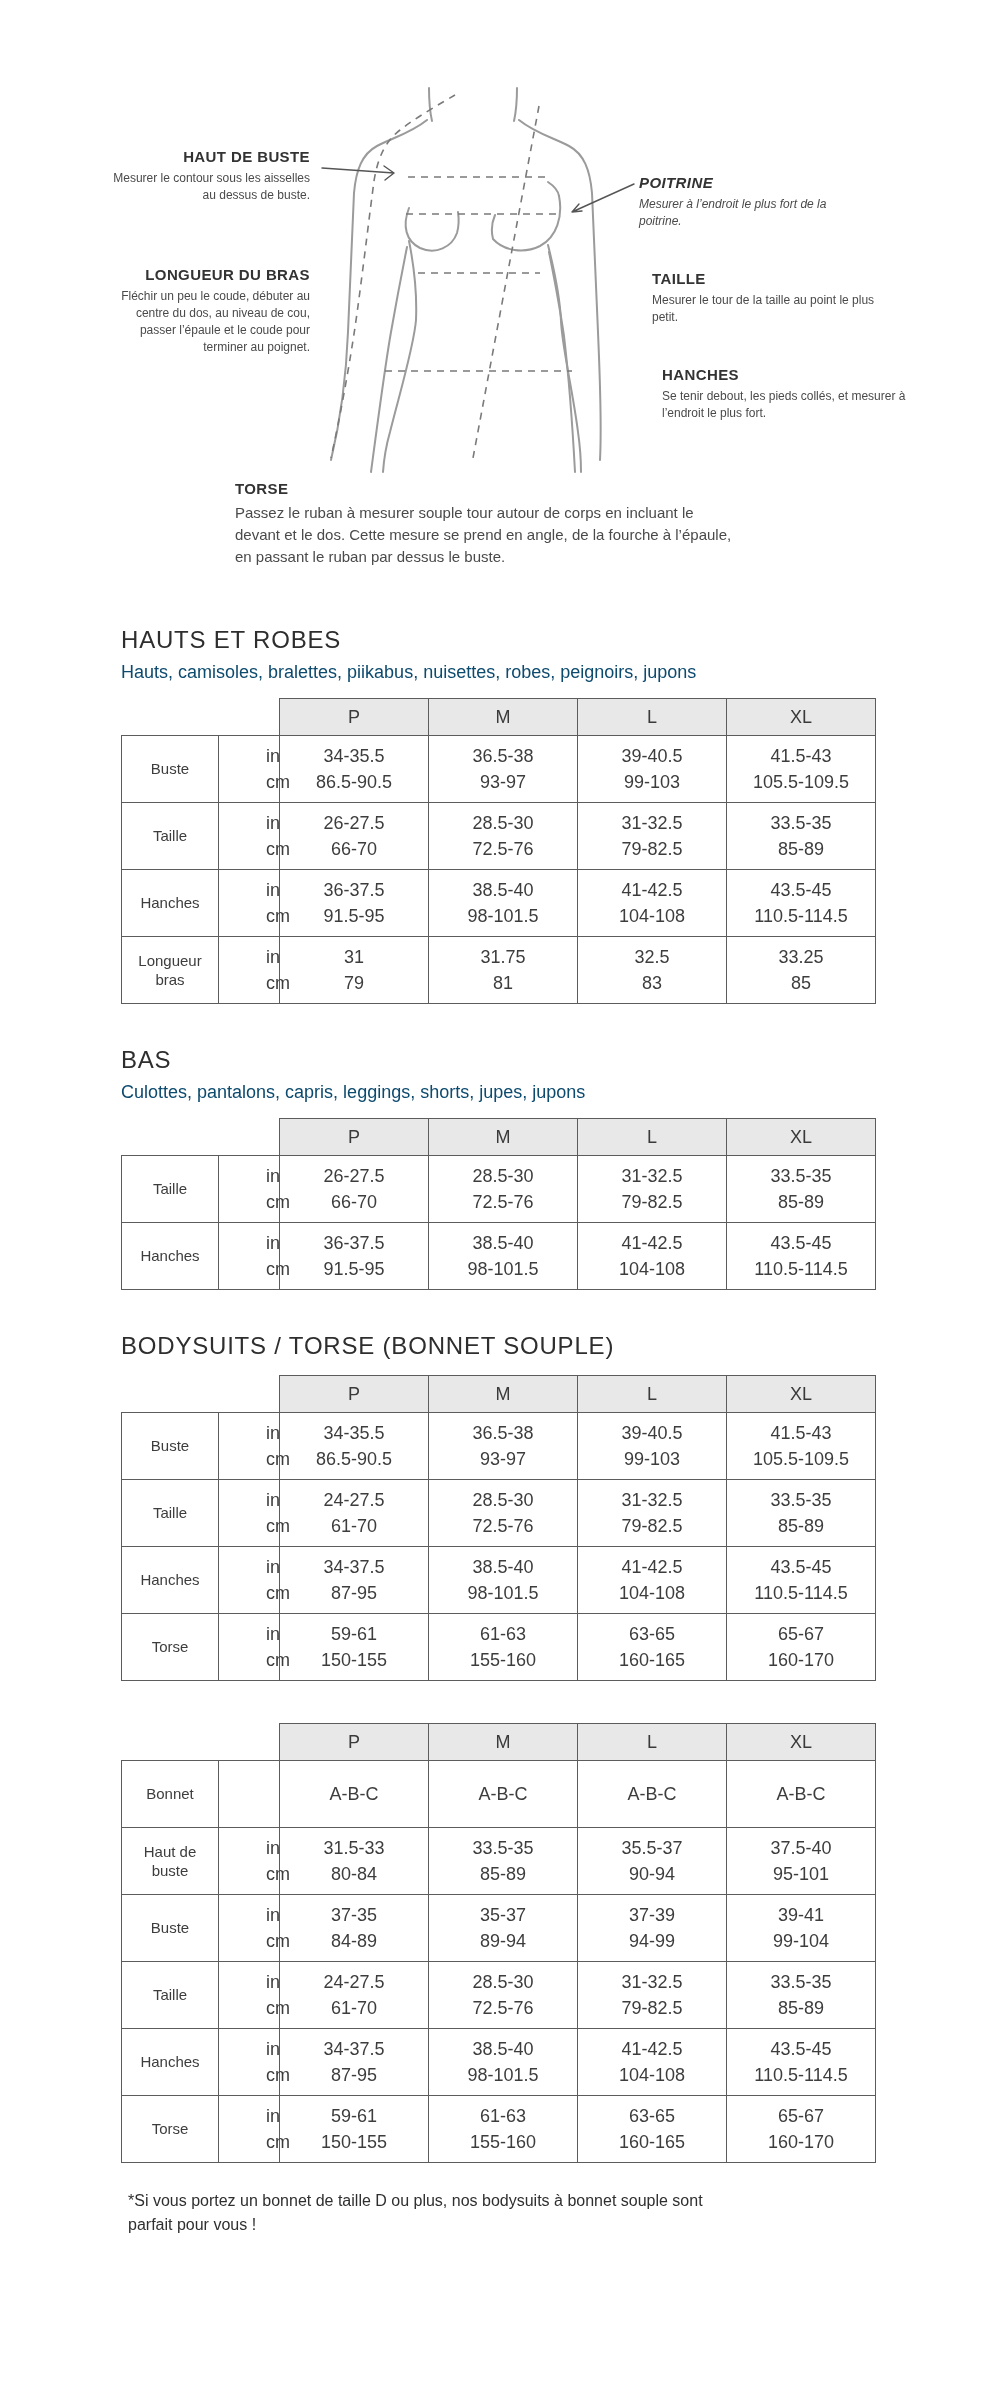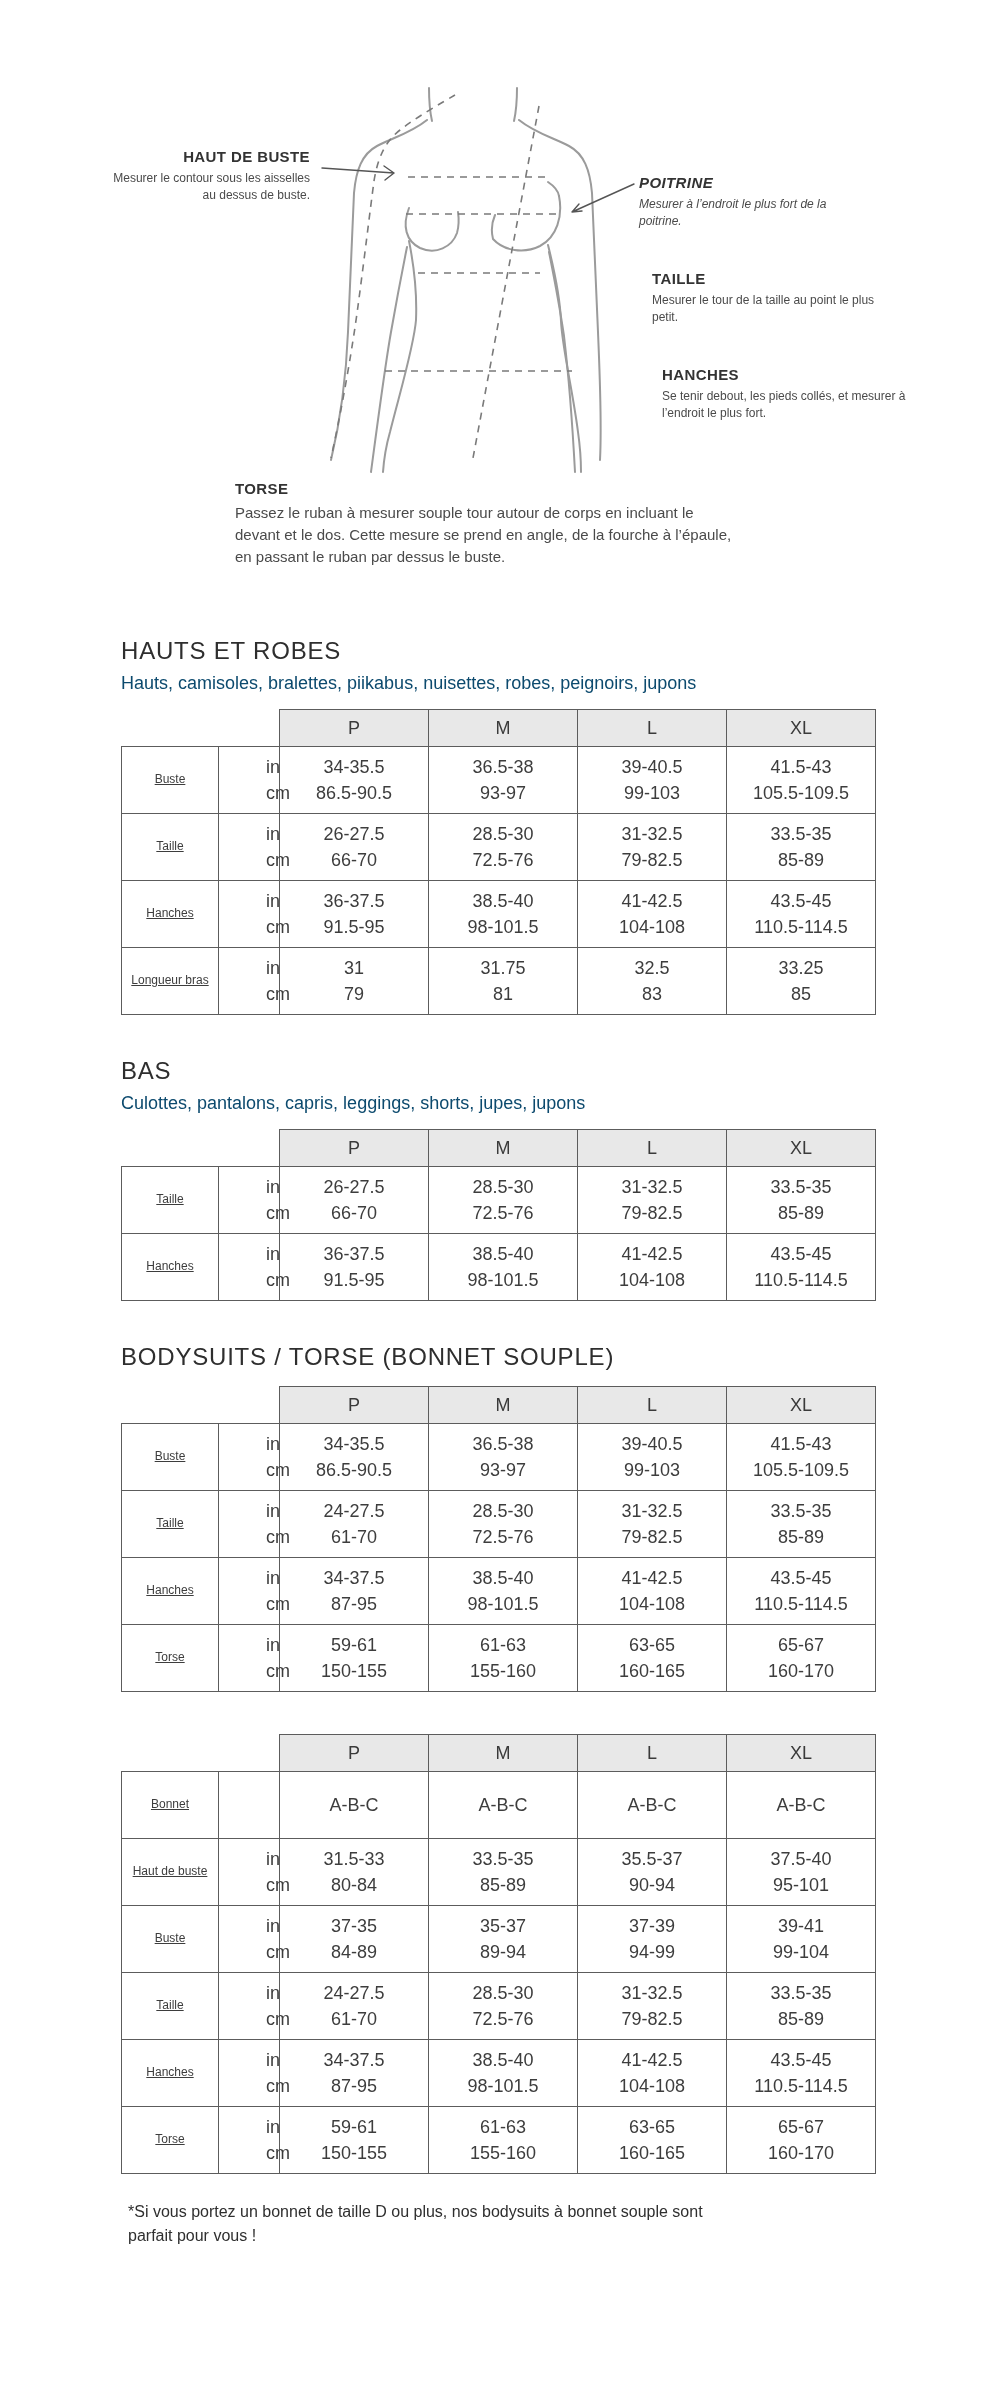--- a/index.html
+++ b/index.html
@@ -11,30 +11,30 @@
   .diagram svg{position:absolute;left:0;top:0;}
   .dlabel{position:absolute;color:#4a4a4a;}
   .dlabel h3{margin:0 0 5px;font-size:15px;font-weight:600;letter-spacing:.4px;color:#333;}
   .dlabel p{margin:0;font-size:12px;line-height:1.42;}
   .ralign{text-align:right;}
   .torse-block p{font-size:15px;line-height:1.45;}
 
   
   .content{margin-left:121px;width:760px;}
   section{margin-top:42px;}
-  section.first{margin-top:37px;}
+  section.first{margin-top:26px;}
   h2{margin:0;font-size:24px;font-weight:400;letter-spacing:.8px;color:#2e2e2e;}
   .subtitle{margin:8px 0 0;font-size:18px;color:#0c4a6e;}
   table{border-collapse:collapse;table-layout:fixed;width:754px;margin-top:15px;}
   th,td{border:1px solid #5c5c5c;text-align:center;vertical-align:middle;
         font-size:18px;font-weight:400;padding:2px 2px;}
   thead th{height:32px;background:#e8e8e8;color:#3a3a3a;}
   thead th.ghost{border:none;background:transparent;}
   tbody td{height:62px;line-height:1.45;color:#3d3d3d;}
-  td.rowlabel{font-size:12px;line-height:1.3;text-decoration:underline;}
+  td.rowlabel{font-size:15px;line-height:1.3;}
   td.unit{line-height:1.45;padding-left:47px;}
 
   .footnote{margin:26px 0 0 128px;width:620px;font-size:16px;line-height:1.5;color:#2f2f2f;}
 </style>
 </head>
 <body>
 
 <div class="diagram">
 
   <svg width="1000" height="600" viewBox="0 0 1000 600">
@@ -72,20 +72,24 @@
       <path d="M322,168 L394,173 M394,173 L384,166 M394,173 L385,180"></path>
       <path d="M634,184 L572,212 M572,212 L582,211 M572,212 L579,204"></path>
     </g>
   </svg>
 
   <div class="dlabel ralign" style="top:148px;right:690px;width:210px;">
     <h3>HAUT DE BUSTE</h3>
     <p>Mesurer le contour sous les aisselles au dessus de buste.</p>
   </div>
 
+  <div class="dlabel ralign" style="top:266px;right:690px;width:192px;">
+    <h3>LONGUEUR DU BRAS</h3>
+    <p>Fléchir un peu le coude, débuter au centre du dos, au niveau de cou, passer l’épaule et le coude pour terminer au poignet.</p>
+  </div>
 
   <div class="dlabel" style="top:174px;left:639px;width:205px;font-style:italic;">
     <h3>POITRINE</h3>
     <p>Mesurer à l’endroit le plus fort de la poitrine.</p>
   </div>
 
   <div class="dlabel" style="top:270px;left:652px;width:228px;">
     <h3>TAILLE</h3>
     <p>Mesurer le tour de la taille au point le plus petit.</p>
   </div>

